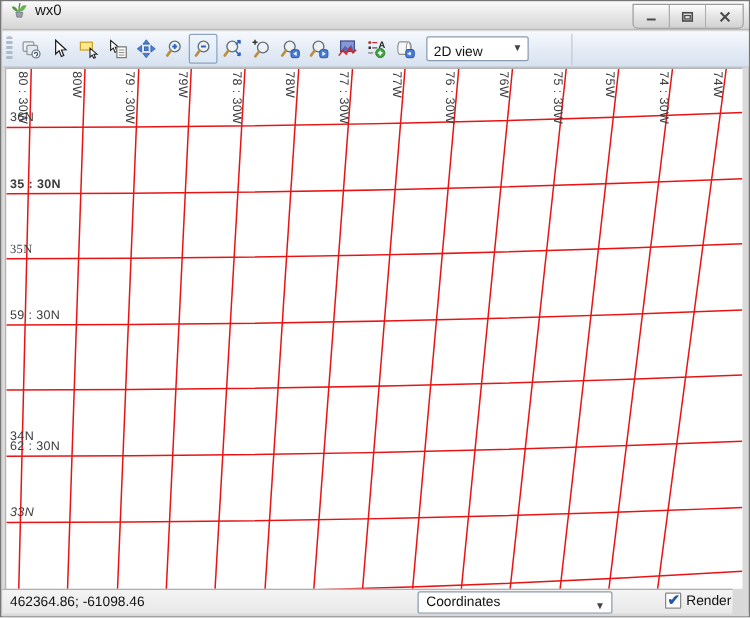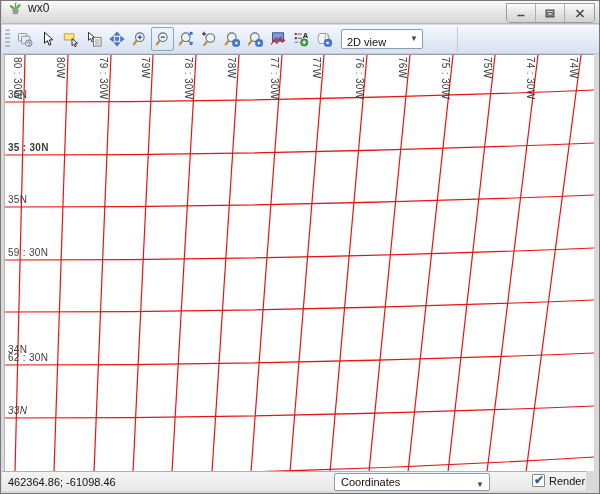--- a/index.html
+++ b/index.html
@@ -283,21 +283,21 @@
       <div class="lon-label" style="left: 264px; color: rgb(60, 60, 60);">77 : 30W</div>
       <div class="lon-label" style="left: 306px; color: rgb(60, 60, 60);">77W</div>
       <div class="lon-label" style="left: 349px; color: rgb(60, 60, 60);">76 : 30W</div>
       <div class="lon-label" style="left: 392px; color: rgb(60, 60, 60);">76W</div>
       <div class="lon-label" style="left: 435px; color: rgb(60, 60, 60);">75 : 30W</div>
       <div class="lon-label" style="left: 477px; color: rgb(60, 60, 60);">75W</div>
       <div class="lon-label" style="left: 520px; color: rgb(60, 60, 60);">74 : 30W</div>
       <div class="lon-label" style="left: 563px; color: rgb(60, 60, 60);">74W</div>
       <div class="lat-label" style="left: 3px; top: 34px; color: rgb(60, 60, 60);">36N</div>
       <div class="lat-label" style="left: 3px; top: 87px; color: rgb(60, 60, 60); font-weight: bold;">35 : 30N</div>
-      <div class="lat-label" style="left: 3px; top: 139px; color: rgb(60, 60, 60);">35N</div>
+      <div class="lat-label" style="left: 3px; top: 139px; color: rgb(60, 60, 60); font-family: Liberation Serif, serif;">35N</div>
       <div class="lat-label" style="left: 3px; top: 192px; color: rgb(60, 60, 60);">59 : 30N</div>
       <div class="lat-label" style="left: 3px; top: 244px; color: rgb(60, 60, 60); margin-top: 45px;">34N</div>
       <div class="lat-label" style="left: 3px; top: 297px; color: rgb(60, 60, 60);">62 : 30N</div>
       <div class="lat-label" style="left: 3px; top: 350px; color: rgb(60, 60, 60); font-style: italic;">33N</div>
     </div>
 
   <div class="statusbar">
     <span class="coords">462364.86; -61098.46</span>
     <div class="mode-combo">
       <span>Coordinates</span>

